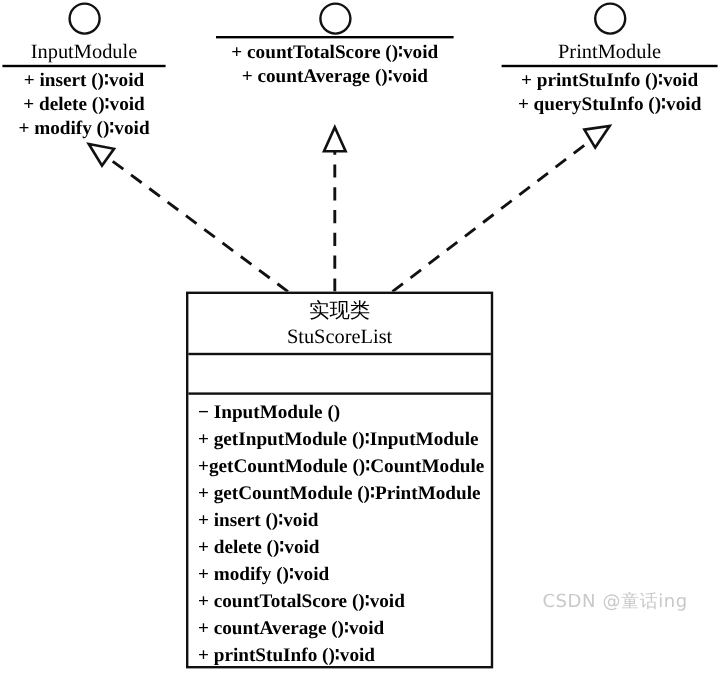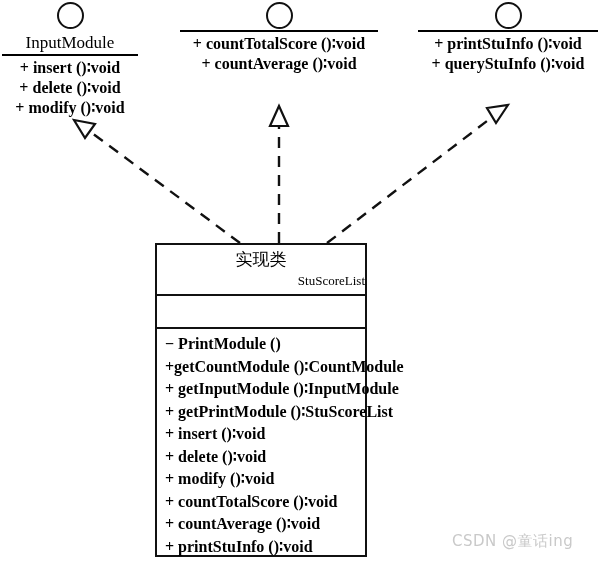--- a/index.html
+++ b/index.html
@@ -51,42 +51,41 @@
     white-space: nowrap;
     text-align: center;
     font-weight: bold;
   }
 
   
   #class-box {
     position: absolute;
     left: 155px;
     top: 243px;
-    width: 212px;
+    width: 256px;
     height: 314px;
     border: 2px solid #111111;
     box-sizing: border-box;
     background: #ffffff;
   }
   .class-header {
     height: 51px;
     border-bottom: 2px solid #111111;
     box-sizing: border-box;
     text-align: center;
     padding-top: 3px;
   }
   .class-stereo {
     font-size: 17px;
     line-height: 22px;
     font-family: "DejaVu Sans", "Liberation Sans", sans-serif;
   }
   .class-name {
-    font-size: 13px;
+    font-size: 17px;
     line-height: 21px;
-    text-align: right;
   }
   .class-attrs {
     height: 33px;
     border-bottom: 2px solid #111111;
     box-sizing: border-box;
   }
   .class-ops {
     padding: 4px 0 0 6px;
   }
   .class-ops .op-line {
@@ -103,21 +102,21 @@
     top: 0;
     width: 600px;
     height: 562px;
     pointer-events: none;
   }
 
   
   #watermark {
     position: absolute;
     left: 452px;
-    top: 532px;
+    top: 492px;
     font-size: 15px;
     color: #c9c9c9;
     font-family: "DejaVu Sans", "Liberation Sans", sans-serif;
     white-space: nowrap;
     letter-spacing: 0.5px;
   }
 </style>
 </head>
 <body>
 
@@ -138,20 +137,21 @@
     <div class="iface-circle"></div>
     <div class="iface-rule"></div>
     <div class="iface-ops">
       <div class="op-line">+ countTotalScore ()∶void</div>
       <div class="op-line">+ countAverage ()∶void</div>
     </div>
   </div>
 
   <div class="iface" id="iface-print" style="left:418px; top:2px; width:180px;">
     <div class="iface-circle"></div>
+    <div class="iface-name">PrintModule</div>
     <div class="iface-rule"></div>
     <div class="iface-ops">
       <div class="op-line">+ printStuInfo ()∶void</div>
       <div class="op-line">+ queryStuInfo ()∶void</div>
     </div>
   </div>
 
   <svg id="connectors" viewBox="0 0 600 562">
 
     <g>
@@ -170,24 +170,24 @@
     </g>
   </svg>
 
   <div id="class-box">
     <div class="class-header">
       <div class="class-stereo">实现类</div>
       <div class="class-name">StuScoreList</div>
     </div>
     <div class="class-attrs"></div>
     <div class="class-ops">
-      <div class="op-line">− PrintModule ()</div>
+      <div class="op-line">− InputModule ()</div>
+      <div class="op-line">+ getInputModule ()∶InputModule</div>
       <div class="op-line">+getCountModule ()∶CountModule</div>
-      <div class="op-line">+ getInputModule ()∶InputModule</div>
-      <div class="op-line">+ getPrintModule ()∶StuScoreList</div>
+      <div class="op-line">+ getCountModule ()∶PrintModule</div>
       <div class="op-line">+ insert ()∶void</div>
       <div class="op-line">+ delete ()∶void</div>
       <div class="op-line">+ modify ()∶void</div>
       <div class="op-line">+ countTotalScore ()∶void</div>
       <div class="op-line">+ countAverage ()∶void</div>
       <div class="op-line">+ printStuInfo ()∶void</div>
       <div class="op-line">+ queryStuInfo ()∶void</div>
     </div>
   </div>
 

